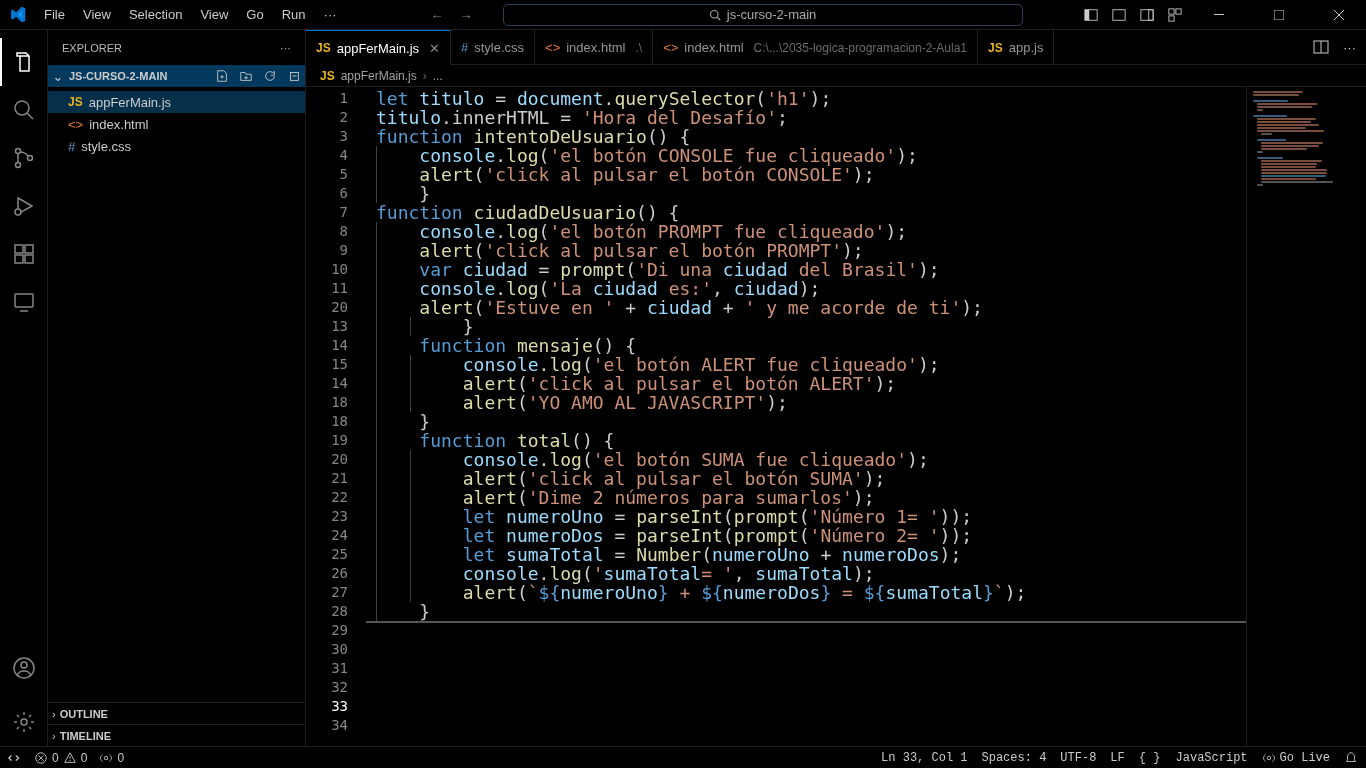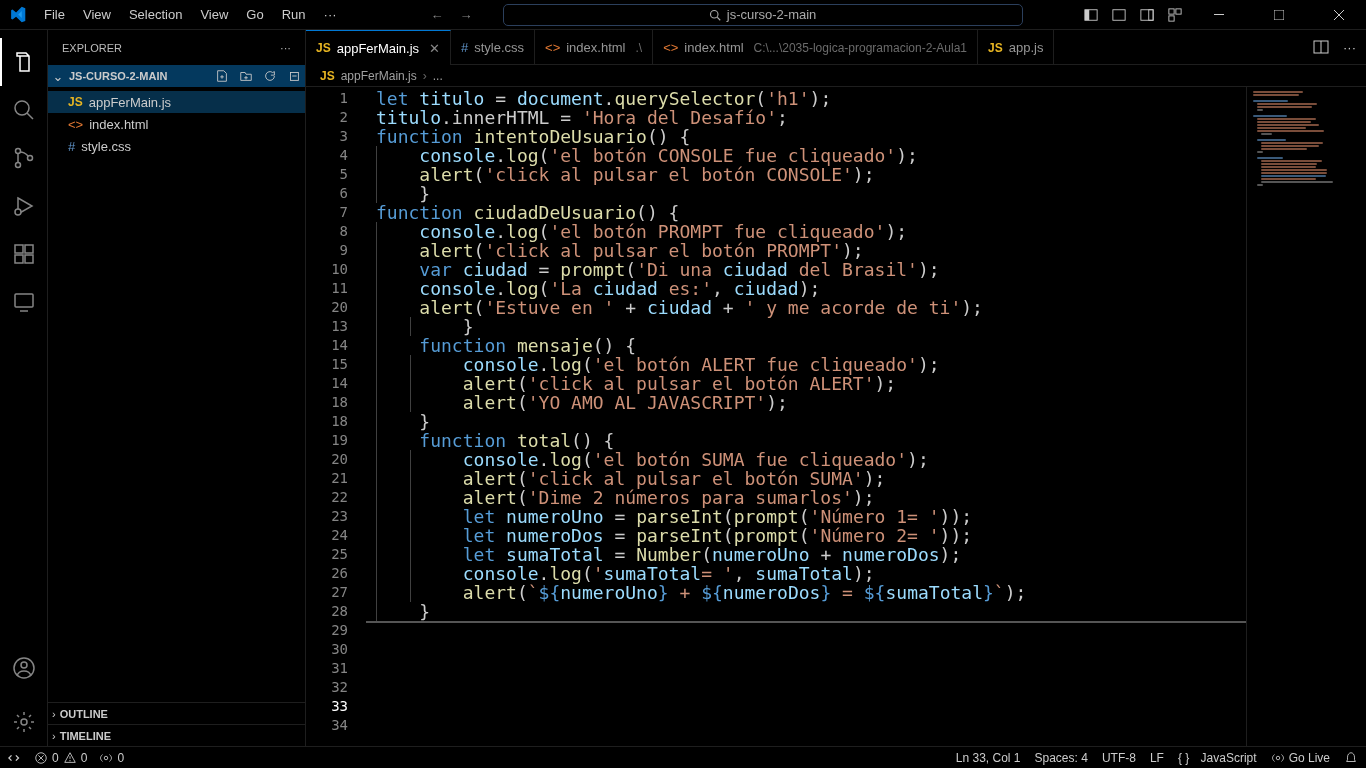--- a/index.html
+++ b/index.html
@@ -202,21 +202,21 @@
   height: 22px;
   background: #000000;
   border-top: 1px solid #1e1e1e;
   display: flex;
   align-items: center;
   font-size: 12px;
   color: #cccccc;
   padding: 0 8px;
 }
 .statusbar .left { display: flex; gap: 12px; align-items:center;}
-.statusbar .right { margin-left: auto; display: flex; gap: 14px; align-items:flex-end;}
+.statusbar .right { margin-left: auto; display: flex; gap: 14px; align-items:flex-end;font-family:Liberation Mono, monospace;}
 .statusbar .item { cursor: pointer; display:flex; align-items:center; gap:4px;}
 
 svg { display: block; }
 </style>
 </head>
 <body>
 
 <div class="titlebar">
   <div class="logo">
     <svg width="17" height="17" viewBox="0 0 24 24">

